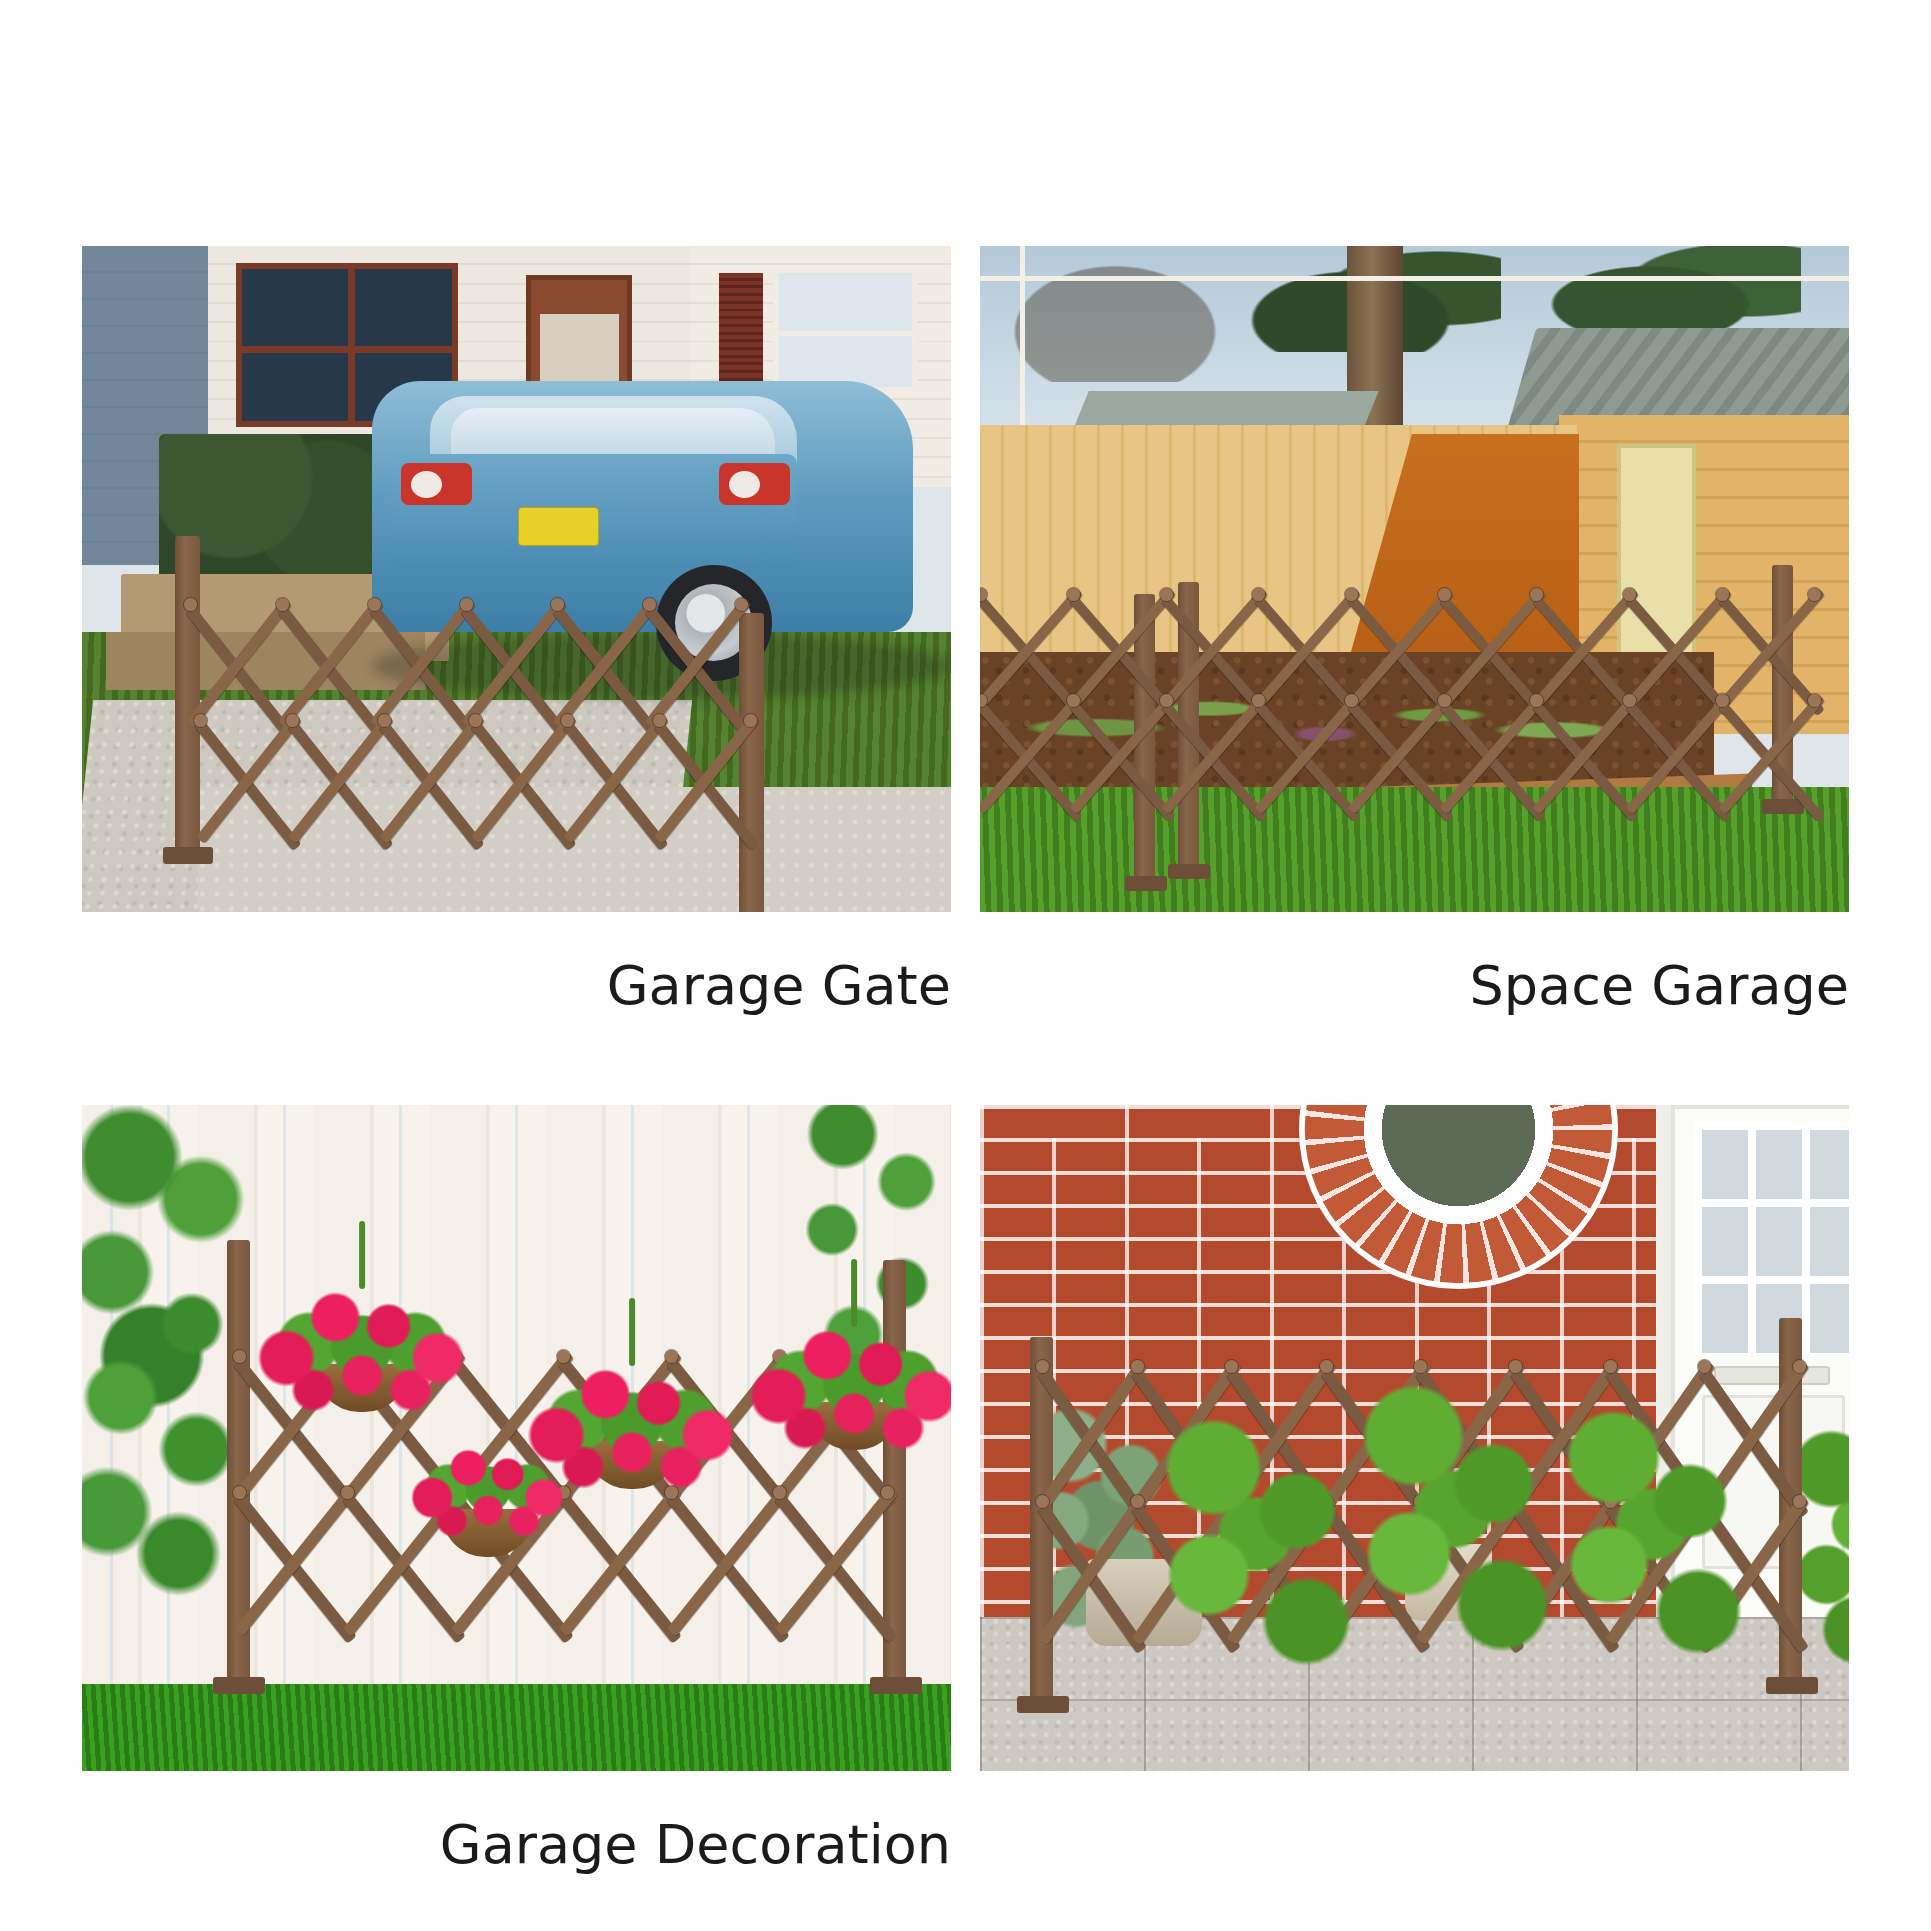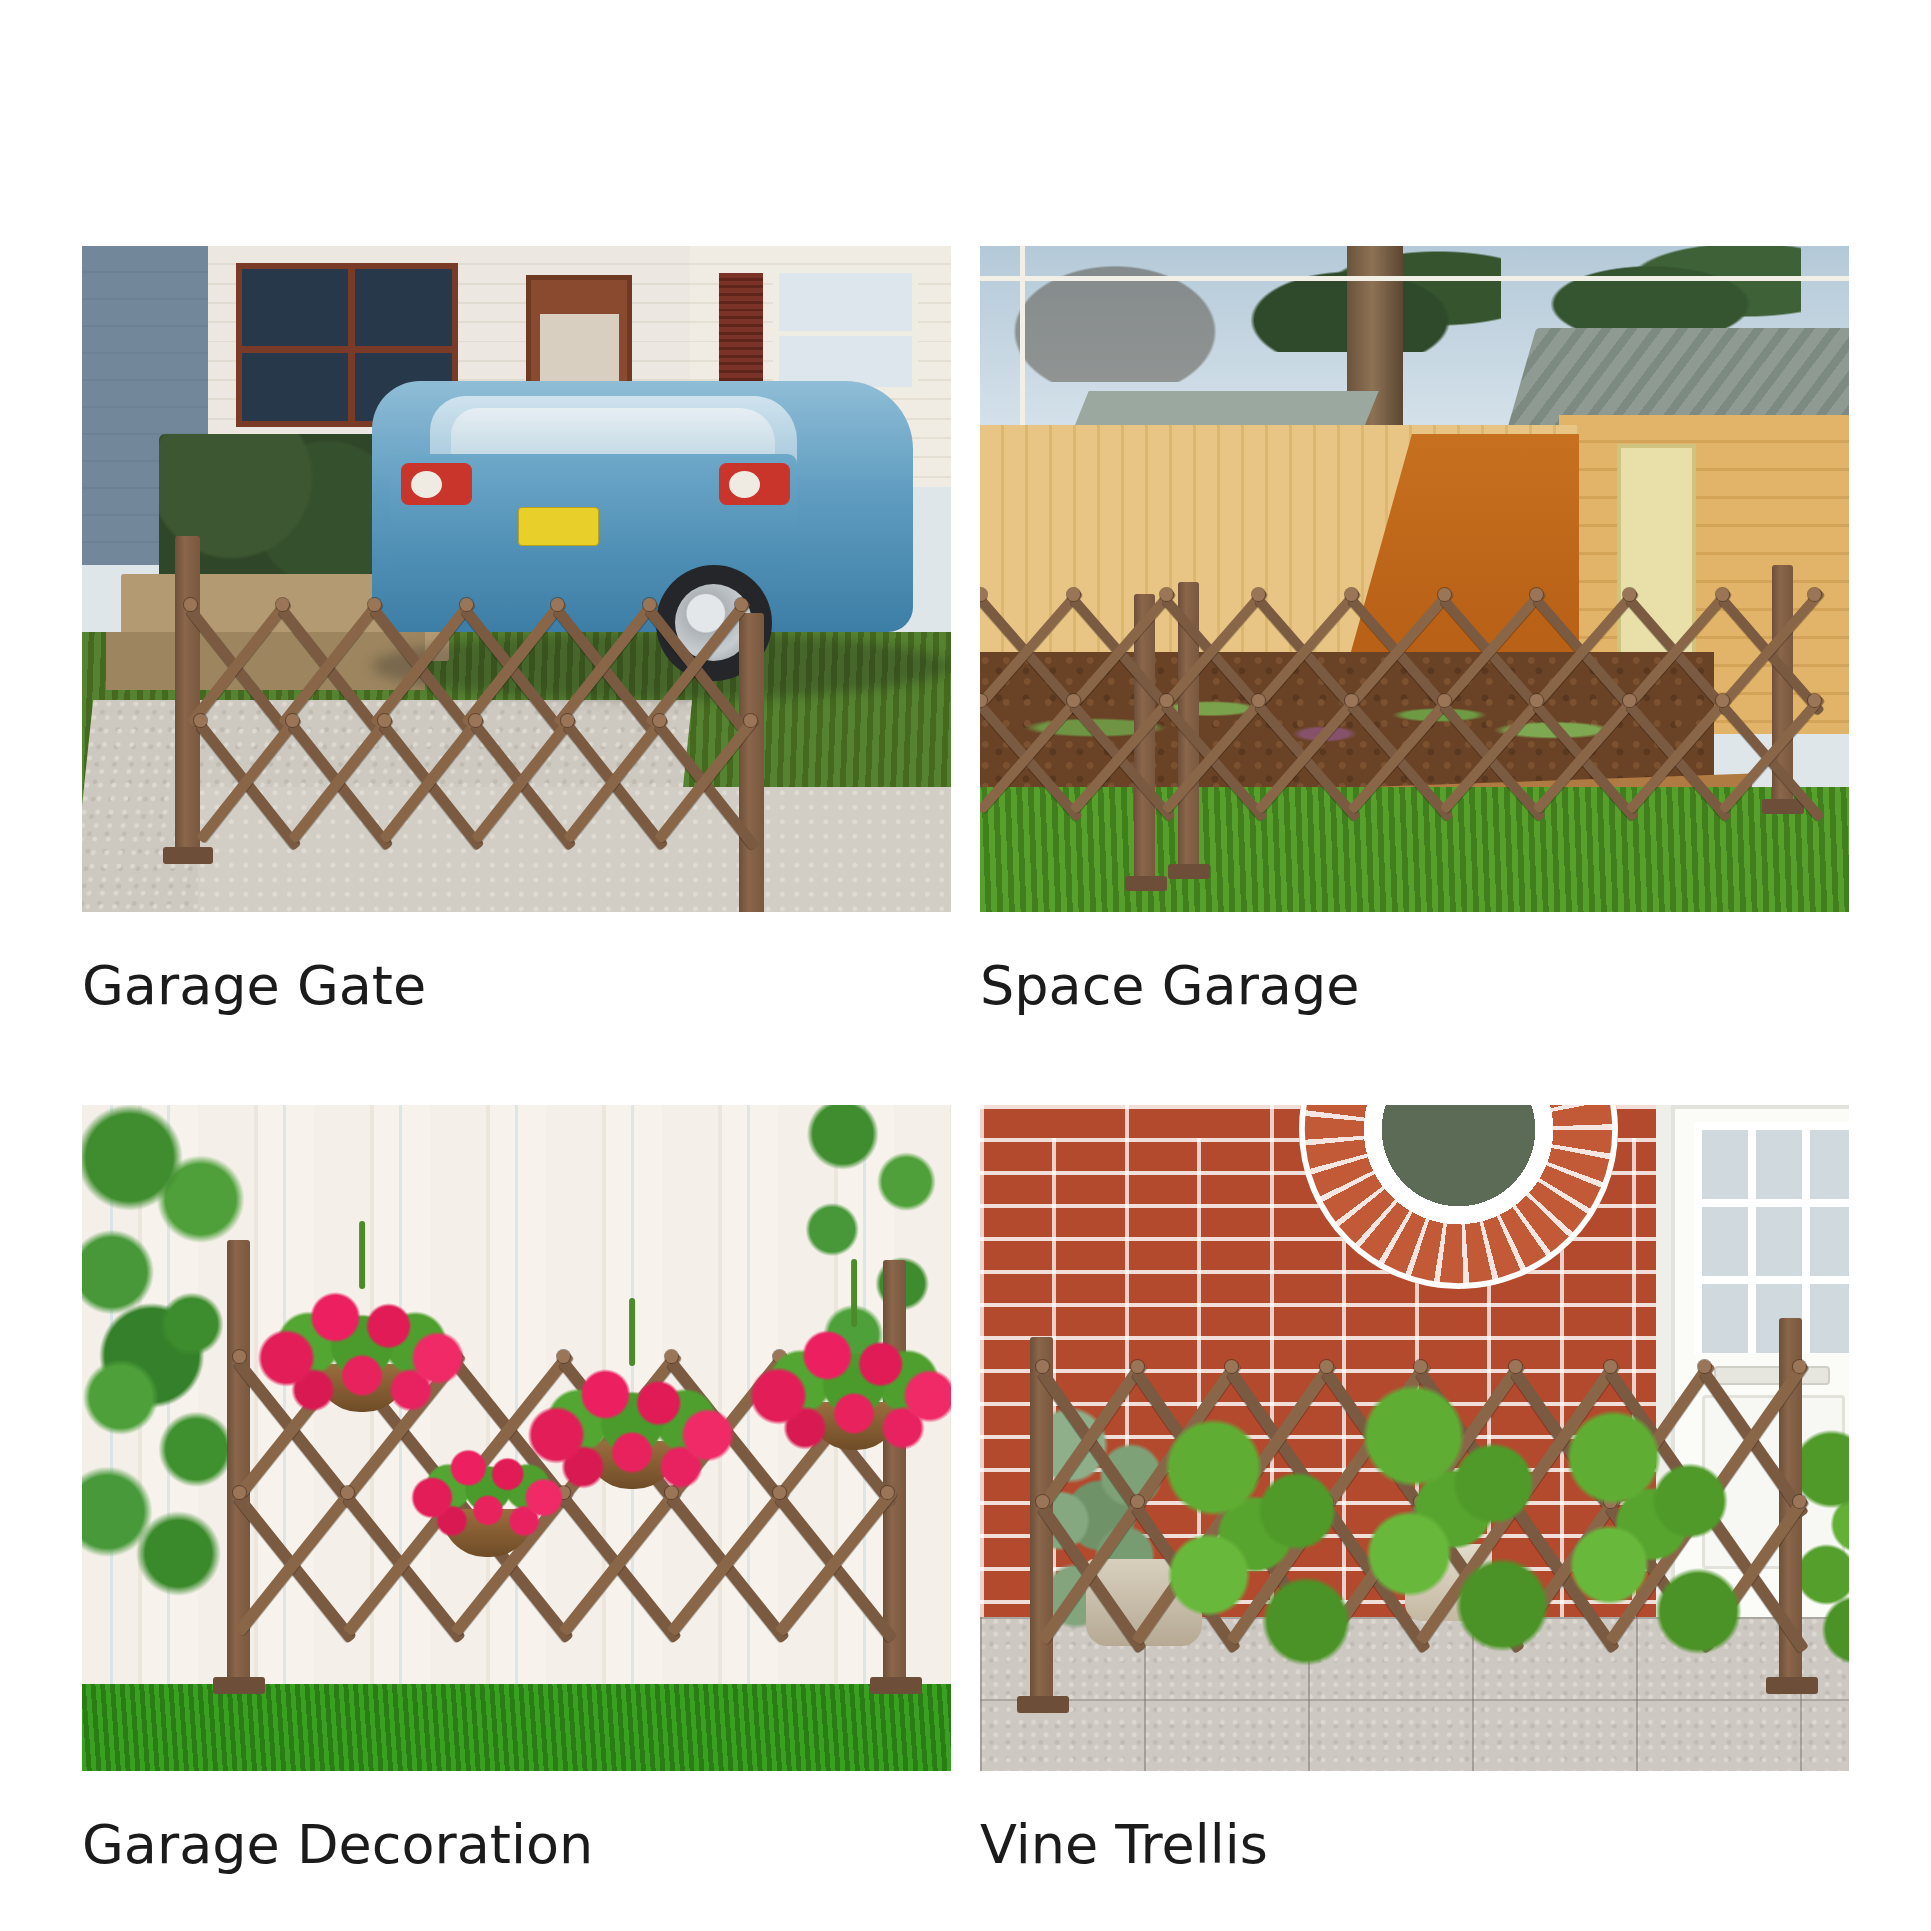--- a/index.html
+++ b/index.html
@@ -62,21 +62,21 @@
 
   .photo {
     position: relative;
     width: 869px;
     height: 666px;
     overflow: hidden;
     background: #dfe6ea;
   }
   .caption {
     width: 869px;
-    text-align: left;
+    text-align: right;
     font-size: 54px;
     color: #1b1b1b;
     font-weight: 400;
     margin-top: 44px;
     line-height: 1.1;
     font-family: "DejaVu Sans", "Liberation Sans", sans-serif;
   }
 
   
   .layer { position: absolute; }
@@ -707,18 +707,17 @@
               <div class="lat lite" style="width: 175px; height: 11.6px; left: 724px; top: 299px; transform-origin: 0px 50%; transform: rotate(-55.008deg);"></div>
               <div class="knob" style="left: 718px; top: 158px;"></div>
               <div class="knob" style="left: 813px; top: 158px;"></div>
             </div>
         </div>
 
         <div class="vine" style="left:164px;top:290px;width:232px;height:290px;"></div>
         <div class="vine" style="left:367px;top:251px;width:222px;height:319px;"></div>
         <div class="vine" style="left:570px;top:280px;width:212px;height:290px;"></div>
       </div>
-      <div class="caption">Vine Trellis</div>
     </div>
 
   </div>
 </div>
 
 
 </body></html>

